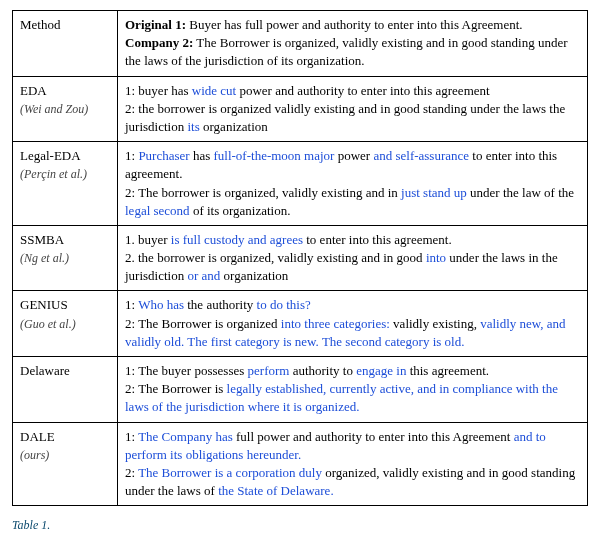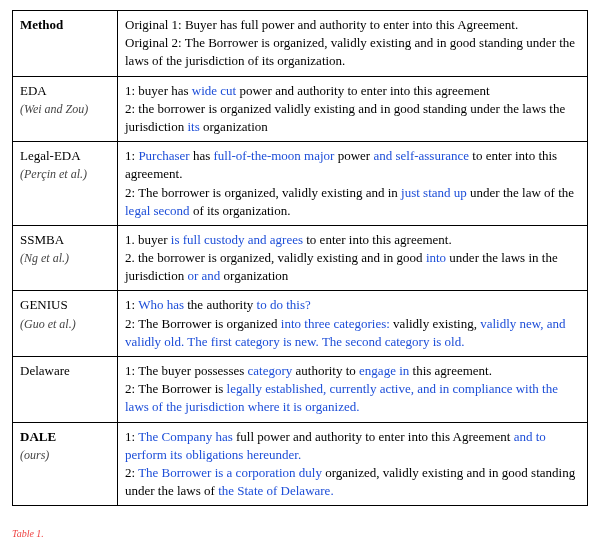--- a/index.html
+++ b/index.html
@@ -21,68 +21,68 @@
       border: 1px solid #000;
       padding: 5px 7px;
       vertical-align: top;
       line-height: 1.4;
     }
     .method-cell {
       width: 105px;
       font-weight: normal;
     }
     .method-name {
-      font-weight: bold;
+      font-weight: normal;
     }
     .method-ref {
       color: #444;
       font-style: italic;
       font-size: 12px;
       margin-top: 48px;
     }
     .content-cell {
       width: calc(100% - 105px);
     }
     .red { color: #1d4ed8; }
-    .bold { font-weight: normal; text-align: center; }
+    .bold { font-weight: bold; text-align: center; }
     .caption {
-      font-size: 10px;
-      margin-top: 22px;
+      font-size: 12px;
+      margin-top: 12px;
       font-style: italic;
-      color: #ef4444;
+      color: #0c4a6e;
     }
   </style>
 </head>
 <body>
 
 <table>
   <tbody id="table-body">
   <tr>
         <td class="method-cell"><span class="method-name">Method</span></td>
-        <td class="content-cell"><span class="bold">Original 1:</span> Buyer has full power and authority to enter into this Agreement.<br><span class="bold">Original 2:</span> The Borrower is organized, validly existing and in good standing under the laws of the jurisdiction of its organization.</td>
+        <td class="content-cell"><span class="bold">Original 1:</span> Buyer has full power and authority to enter into this Agreement.<br><span class="bold">Company 2:</span> The Borrower is organized, validly existing and in good standing under the laws of the jurisdiction of its organization.</td>
       </tr>
       <tr>
         <td class="method-cell"><span>EDA</span><br><span class="method-ref">(Wei and Zou)</span></td>
         <td class="content-cell">1: buyer has <span class="red">wide cut</span> power and authority to enter into this agreement<br>2: the borrower is organized validly existing and in good standing under the laws the jurisdiction <span class="red">its</span> organization</td>
       </tr>
       <tr>
         <td class="method-cell"><span>Legal-EDA</span><br><span class="method-ref">(Perçin et al.)</span></td>
         <td class="content-cell">1: <span class="red">Purchaser</span> has <span class="red">full-of-the-moon major</span> power <span class="red">and self-assurance</span> to enter into this agreement.<br>2: The borrower is organized, validly existing and in <span class="red">just stand up</span> under the law of the <span class="red">legal second</span> of its organization.</td>
       </tr>
       <tr>
         <td class="method-cell"><span>SSMBA</span><br><span class="method-ref">(Ng et al.)</span></td>
         <td class="content-cell">1. buyer <span class="red">is full custody and agrees</span> to enter into this agreement.<br>2. the borrower is organized, validly existing and in good <span class="red">into</span> under the laws in the jurisdiction <span class="red">or and</span> organization</td>
       </tr>
       <tr>
         <td class="method-cell"><span>GENIUS</span><br><span class="method-ref">(Guo et al.)</span></td>
         <td class="content-cell">1: <span class="red">Who has</span> the authority <span class="red">to do this?</span><br>2: The Borrower is organized <span class="red">into three categories:</span> validly existing, <span class="red">validly new, and validly old. The first category is new. The second category is old.</span></td>
       </tr>
       <tr>
         <td class="method-cell"><span>Delaware</span></td>
-        <td class="content-cell">1: The buyer possesses <span class="red">category</span> authority to <span class="red">engage in</span> this agreement.<br>2: The Borrower is <span class="red">legally established, currently active, and in compliance with the laws of the jurisdiction where it is organized.</span></td>
+        <td class="content-cell">1: The buyer possesses <span class="red">perform</span> authority to <span class="red">engage in</span> this agreement.<br>2: The Borrower is <span class="red">legally established, currently active, and in compliance with the laws of the jurisdiction where it is organized.</span></td>
       </tr>
       <tr>
         <td class="method-cell"><span class="method-name">DALE</span><br><span class="method-ref">(ours)</span></td>
         <td class="content-cell">1: <span class="red">The Company has</span> full power and authority to enter into this Agreement <span class="red">and to perform its obligations hereunder.</span><br>2: <span class="red">The Borrower is a corporation duly</span> organized, validly existing and in good standing under the laws of <span class="red">the State of Delaware.</span></td>
       </tr>
     </tbody>
 </table>
 
 <p class="caption">Table 1.</p>
 

